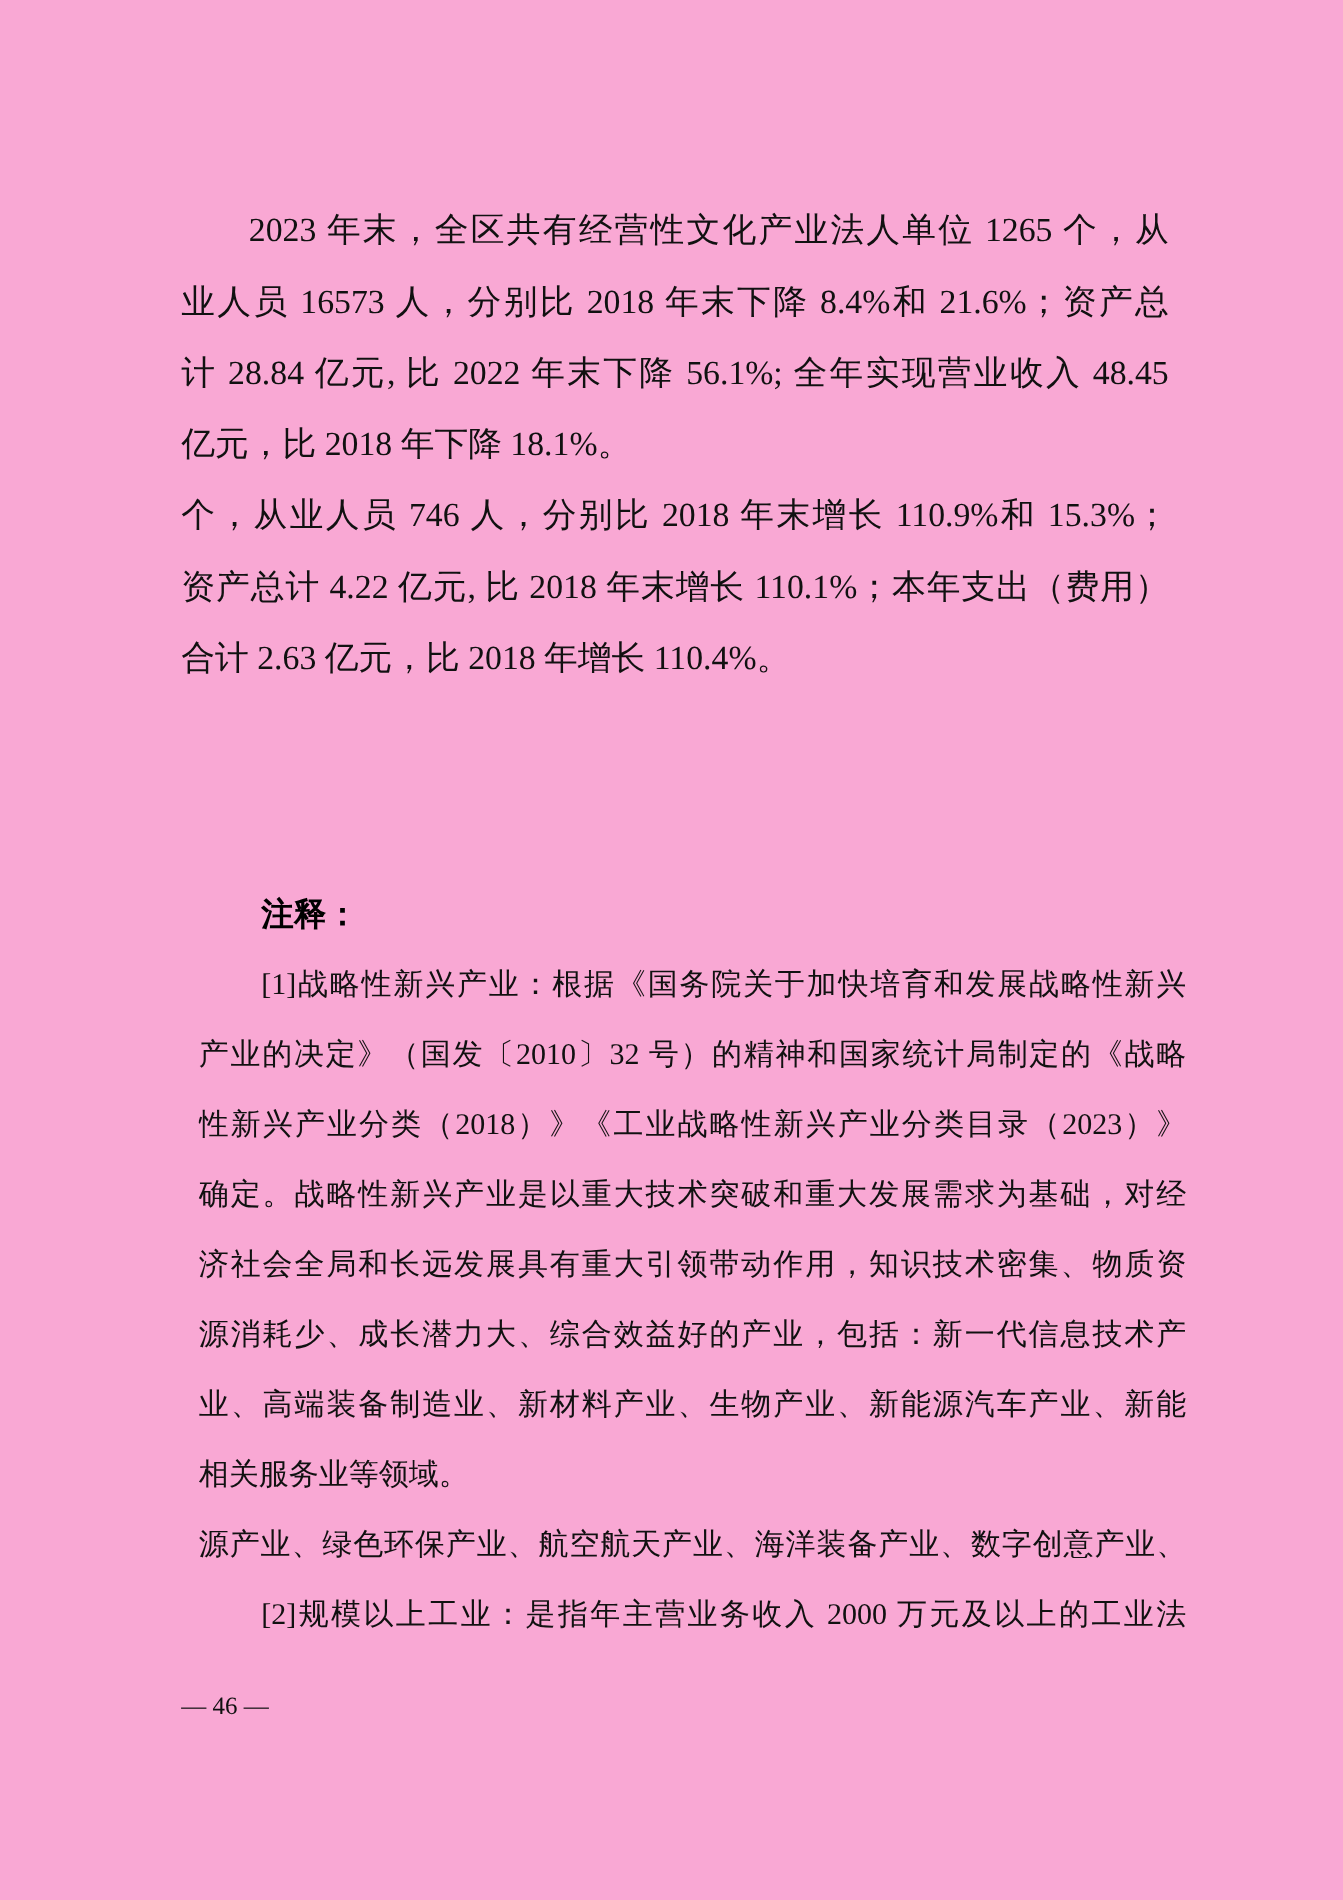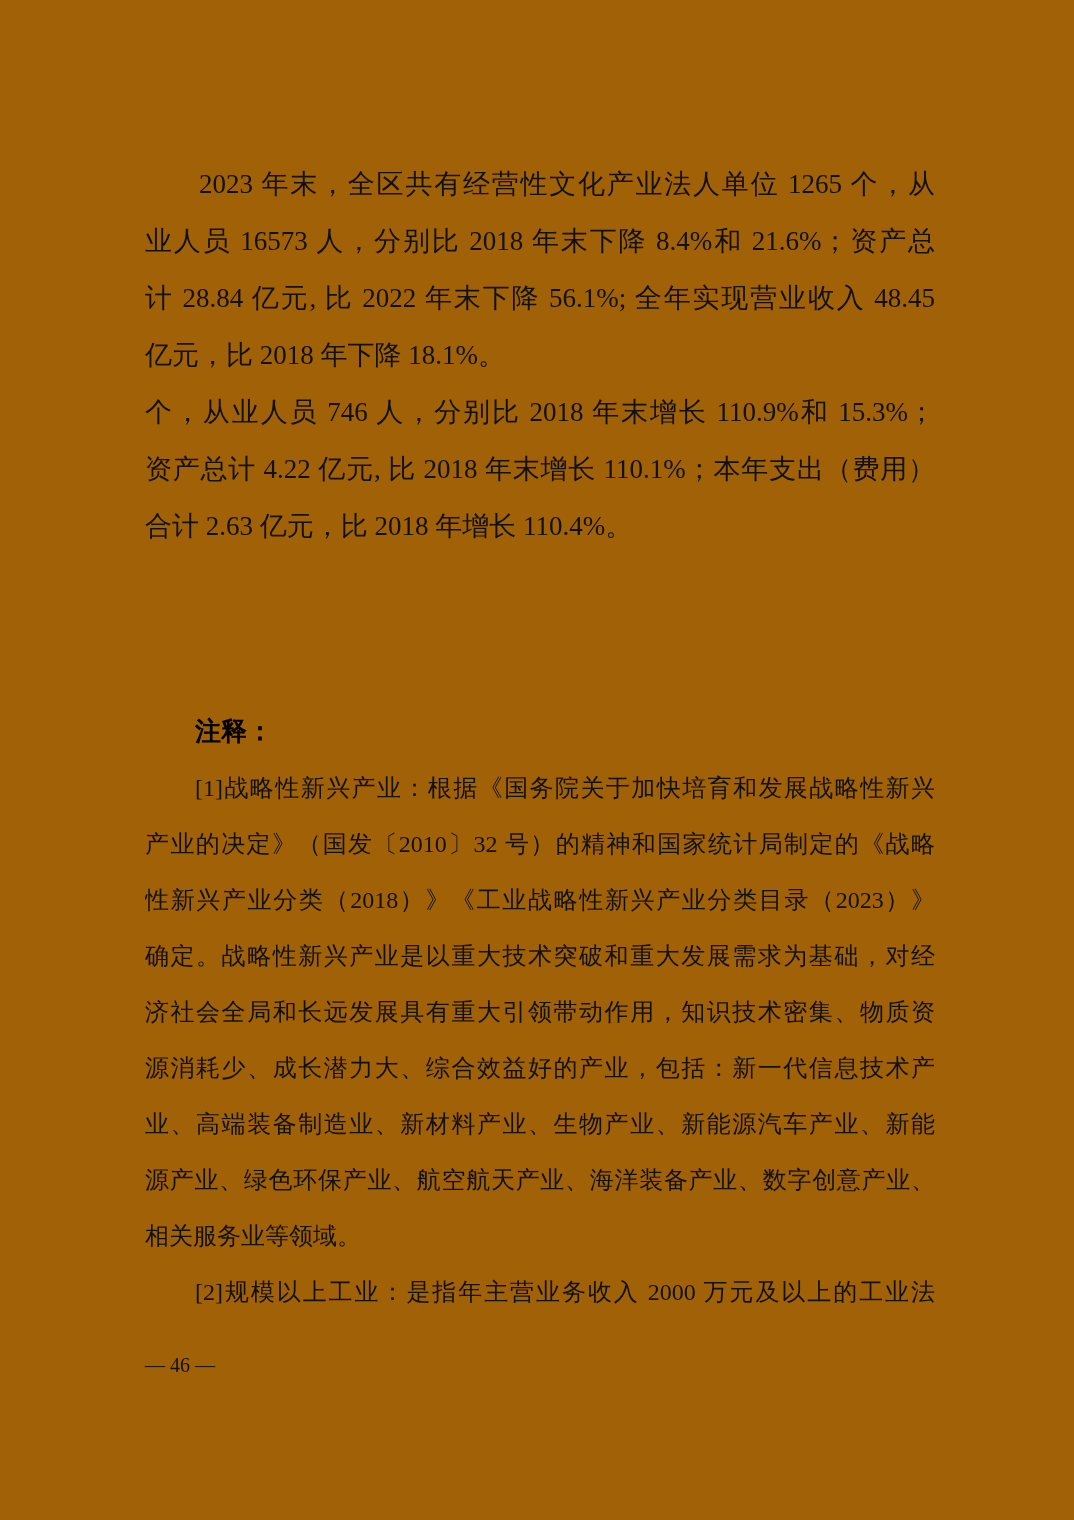--- a/index.html
+++ b/index.html
@@ -11,21 +11,21 @@
     width: 1074px;
     height: 1520px;
     position: relative;
     font-family: "Liberation Serif", "DejaVu Serif", serif;
     color: #111111;
     overflow: hidden;
   }
   .page {
     position: absolute;
     inset: 0;
-    background: #a16207;
+    background: #f9a8d4;
   }
   
   .body-text {
     position: absolute;
     left: 145px;
     top: 156px;
     width: 790px;
     font-size: 27px;
     line-height: 57px;
   }
@@ -39,21 +39,21 @@
   .line.last {
     text-align: center;
     text-align-last: left;
   }
   .indent {
     text-indent: 54px;
   }
   
   .notes {
     position: absolute;
-    left: 145px;
+    left: 159px;
     top: 703px;
     width: 790px;
     font-size: 24px;
     line-height: 56px;
   }
   .notes-heading {
     font-family: "Liberation Sans", "DejaVu Sans", sans-serif;
     font-weight: 700;
     font-size: 26px;
     line-height: 57px;
@@ -111,22 +111,22 @@
     <div class="notes-heading">注释：</div>
 
     <div class="note-item">
       <div class="note-line note-indent">[1]战略性新兴产业：根据《国务院关于加快培育和发展战略性新兴</div>
       <div class="note-line">产业的决定》（国发〔2010〕32 号）的精神和国家统计局制定的《战略</div>
       <div class="note-line">性新兴产业分类（2018）》《工业战略性新兴产业分类目录（2023）》</div>
       <div class="note-line">确定。战略性新兴产业是以重大技术突破和重大发展需求为基础，对经</div>
       <div class="note-line">济社会全局和长远发展具有重大引领带动作用，知识技术密集、物质资</div>
       <div class="note-line">源消耗少、成长潜力大、综合效益好的产业，包括：新一代信息技术产</div>
       <div class="note-line">业、高端装备制造业、新材料产业、生物产业、新能源汽车产业、新能</div>
+      <div class="note-line last">相关服务业等领域。</div>
       <div class="note-line">源产业、绿色环保产业、航空航天产业、海洋装备产业、数字创意产业、</div>
-      <div class="note-line last">相关服务业等领域。</div>
     </div>
 
     <div class="note-item">
       <div class="note-line note-indent">[2]规模以上工业：是指年主营业务收入 2000 万元及以上的工业法</div>
     </div>
 
   </section>
 
   <footer class="page-footer">— 46 —</footer>
 

